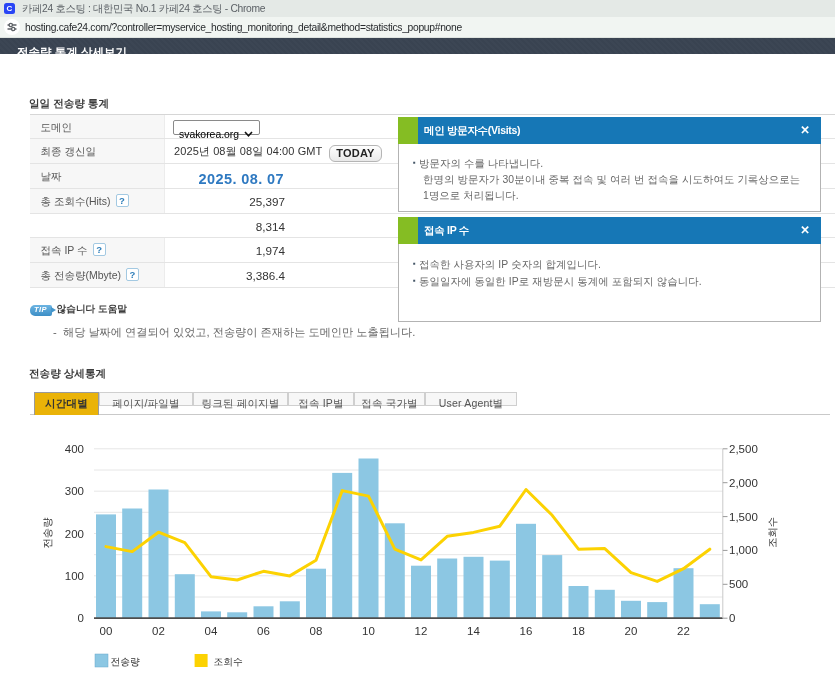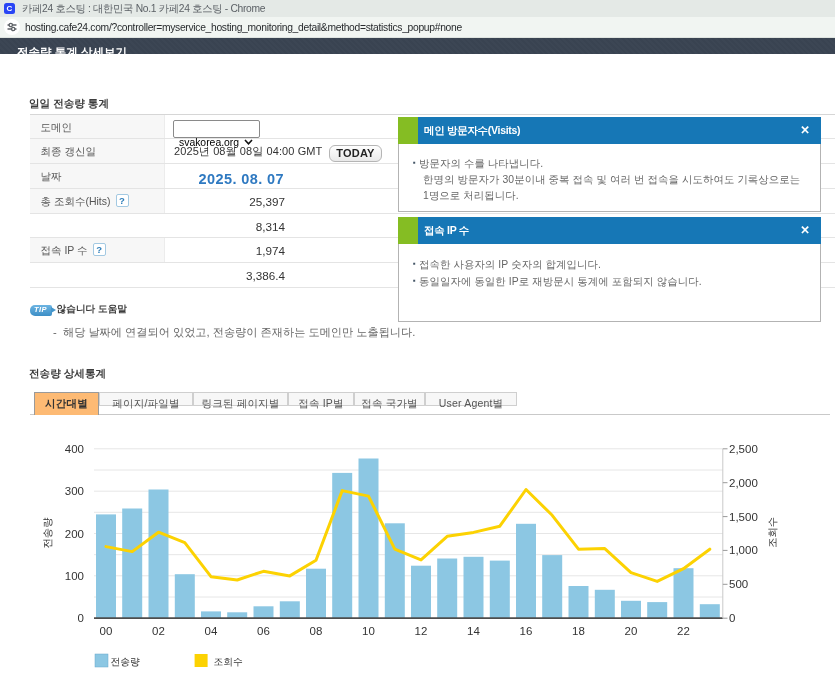--- a/index.html
+++ b/index.html
@@ -27,21 +27,21 @@
 #tbl { left:30px; top:113.5px; width:805px; border-top:1px solid #d6d6d6; }
 .row { position:relative; width:100%; height:24.75px; border-bottom:1px solid #e4e4e4; }
 .lab { position:absolute; left:0; top:0; width:135px; height:100%; background:#f7f7f7;
   border-right:1px solid #ececec; font-size:10.5px; color:#555; line-height:24.6px; padding-left:10.5px; white-space:nowrap;}
 .qm { display:inline-block; width:13px; height:13px; border:1px solid #a3c9e2; border-radius:2px;
   background:#fff; color:#2d7db9; font-size:9.5px; font-weight:bold; text-align:center; line-height:11.5px;
   vertical-align:1px; margin-left:5px;}
 .vnum { position:absolute; left:135px; top:1px; width:120px; height:100%; text-align:right;
   font-size:11.7px; color:#333; line-height:23.6px;}
 #seldom { position:absolute; left:143px; top:5.5px; height:15px; border:1px solid #8a8a8a; border-radius:2px;
-  background:#fff; font-size:10.4px; color:#000; line-height:12.5px; padding:16px 6px 0 5px;}
+  background:#fff; font-size:10.4px; color:#000; line-height:12.5px; padding:8px 6px 0 5px;}
 #seldom svg { vertical-align:1px; margin-left:5px;}
 #gmt { position:absolute; left:144px; top:0; line-height:24.6px; font-size:11px; letter-spacing:0.1px; color:#333; }
 #today { position:absolute; left:299px; top:6px; width:53px; height:17px; border:1px solid #b5b5b5;
   border-radius:6px; background:linear-gradient(#fefefe,#e9e9e9); font-size:11px; font-weight:bold;
   color:#222; text-align:center; line-height:15px; letter-spacing:0.2px;}
 .date { font-size:14.5px !important; font-weight:bold; color:#2e79c1; letter-spacing:0.4px; line-height:23.4px !important; top:3.5px !important;}
 
 
 .tip-box { position:absolute; left:398px; width:423px; z-index:10; }
 .tip-head { position:relative; height:27px; background:#1677b6; }
@@ -58,21 +58,21 @@
 #tipbadge:after { content:""; position:absolute; right:-4px; top:2.2px; border-left:5px solid #4596cb;
   border-top:3px solid transparent; border-bottom:3px solid transparent;}
 #tiphead { left:56.5px; top:303px; font-size:9.7px; }
 #tipline { left:53px; top:324.5px; font-size:11.2px; color:#666; }
 
 
 #tabs { left:30px; top:392px; width:800px; height:22.8px; }
 #tabs .underline { position:absolute; left:0; right:0; bottom:0; height:1px; background:#c9c9c9; }
 .tab { position:absolute; top:0; height:14px; background:#f7f7f7; border:1px solid #cfcfcf;
   text-align:center; font-size:10.5px; letter-spacing:0.2px; color:#555; line-height:21px; }
-.tab.act { background:#fdba74; border-color:#9a9a9a; height:22.8px; border-bottom:none; z-index:2;
+.tab.act { background:#eab308; border-color:#9a9a9a; height:22.8px; border-bottom:none; z-index:2;
   font-weight:bold; color:#333; }
 </style>
 </head>
 <body>
 <div id="page">
   <div class="abs" id="titlebar"></div>
   <div class="abs" id="favicon">C</div>
   <div class="abs" id="title">카페24 호스팅 : 대한민국 No.1 카페24 호스팅 - Chrome</div>
   <div class="abs" id="urlbar"></div>
   <div class="abs" id="tunecircle">
@@ -115,20 +115,21 @@
       <div class="vnum">25,397</div>
     </div>
     <div class="row">
       <div class="vnum">8,314</div>
     </div>
     <div class="row">
         <div class="lab">접속 IP 수<span class="qm">?</span></div>
       <div class="vnum">1,974</div>
     </div>
     <div class="row">
+        <div class="lab">총 전송량(Mbyte)<span class="qm">?</span></div>
       <div class="vnum">3,386.4</div>
     </div>
   </div>
 
   <div class="tip-box" style="top:117px;">
     <div class="tip-head">
         <div class="green"></div>
         <div class="t">메인 방문자수(Visits)</div>
         <div class="x">✕</div>
       </div>

